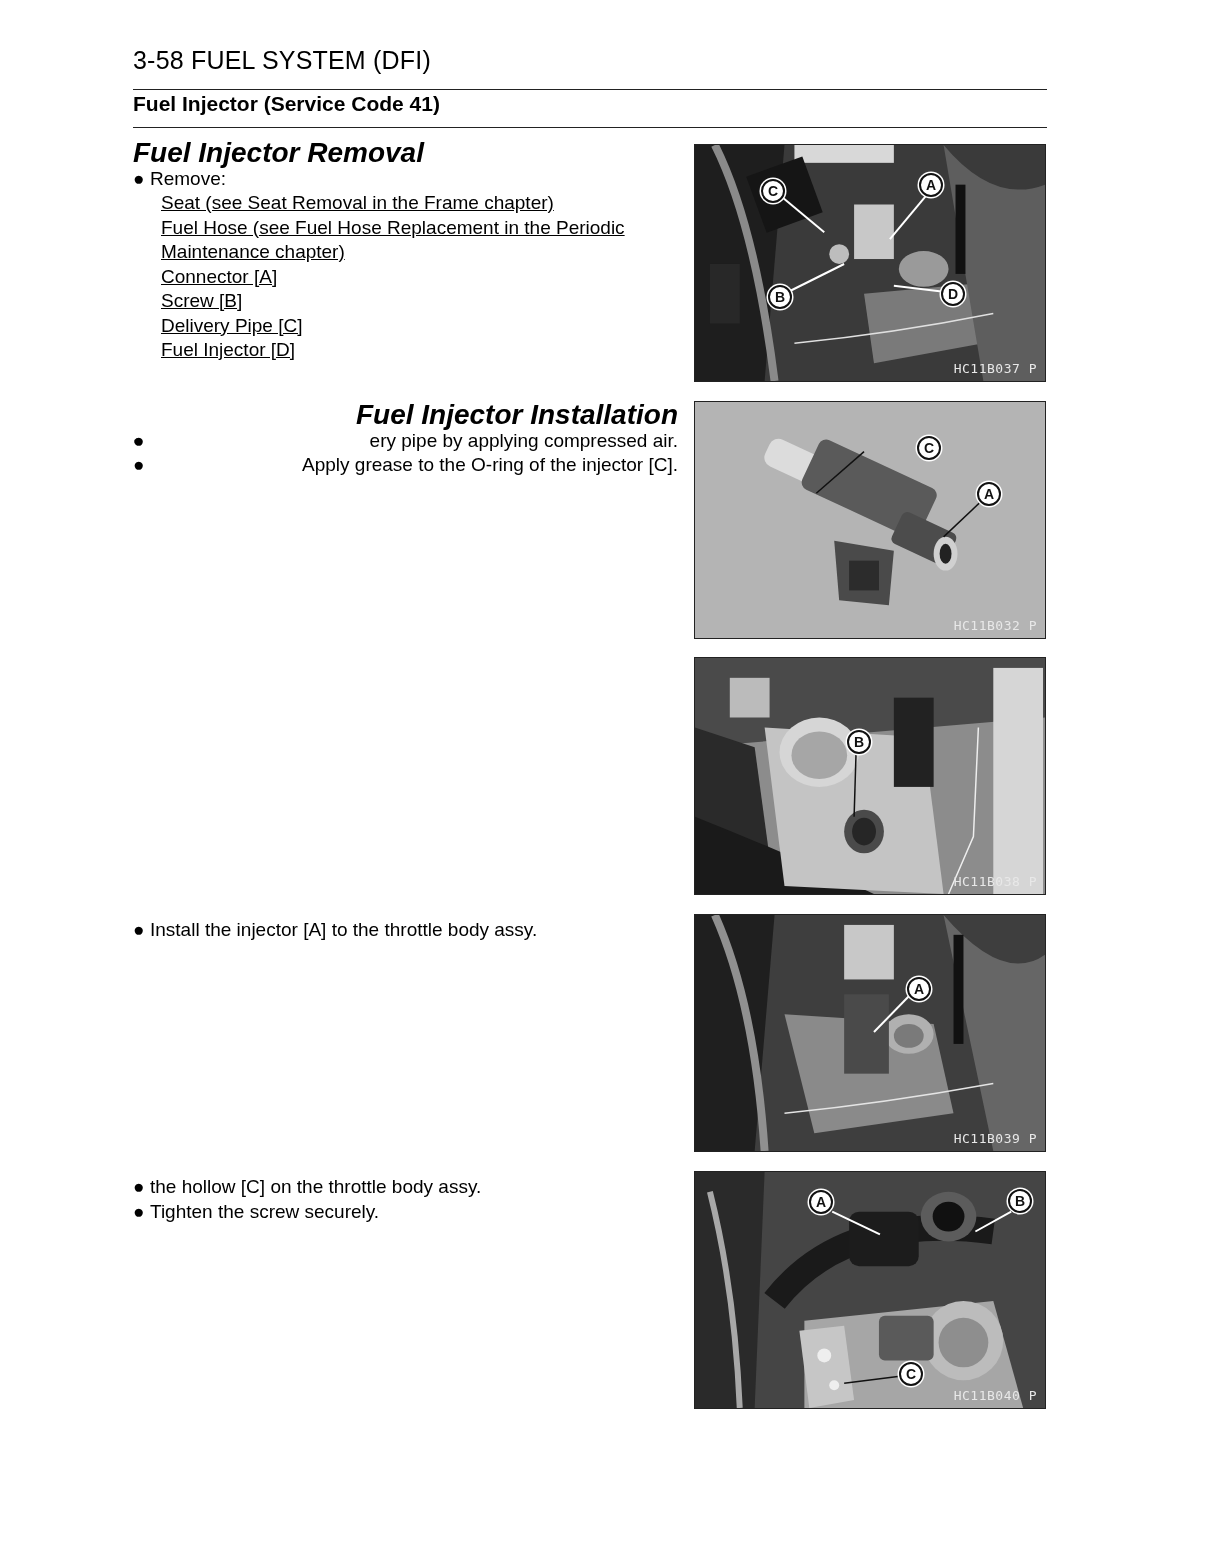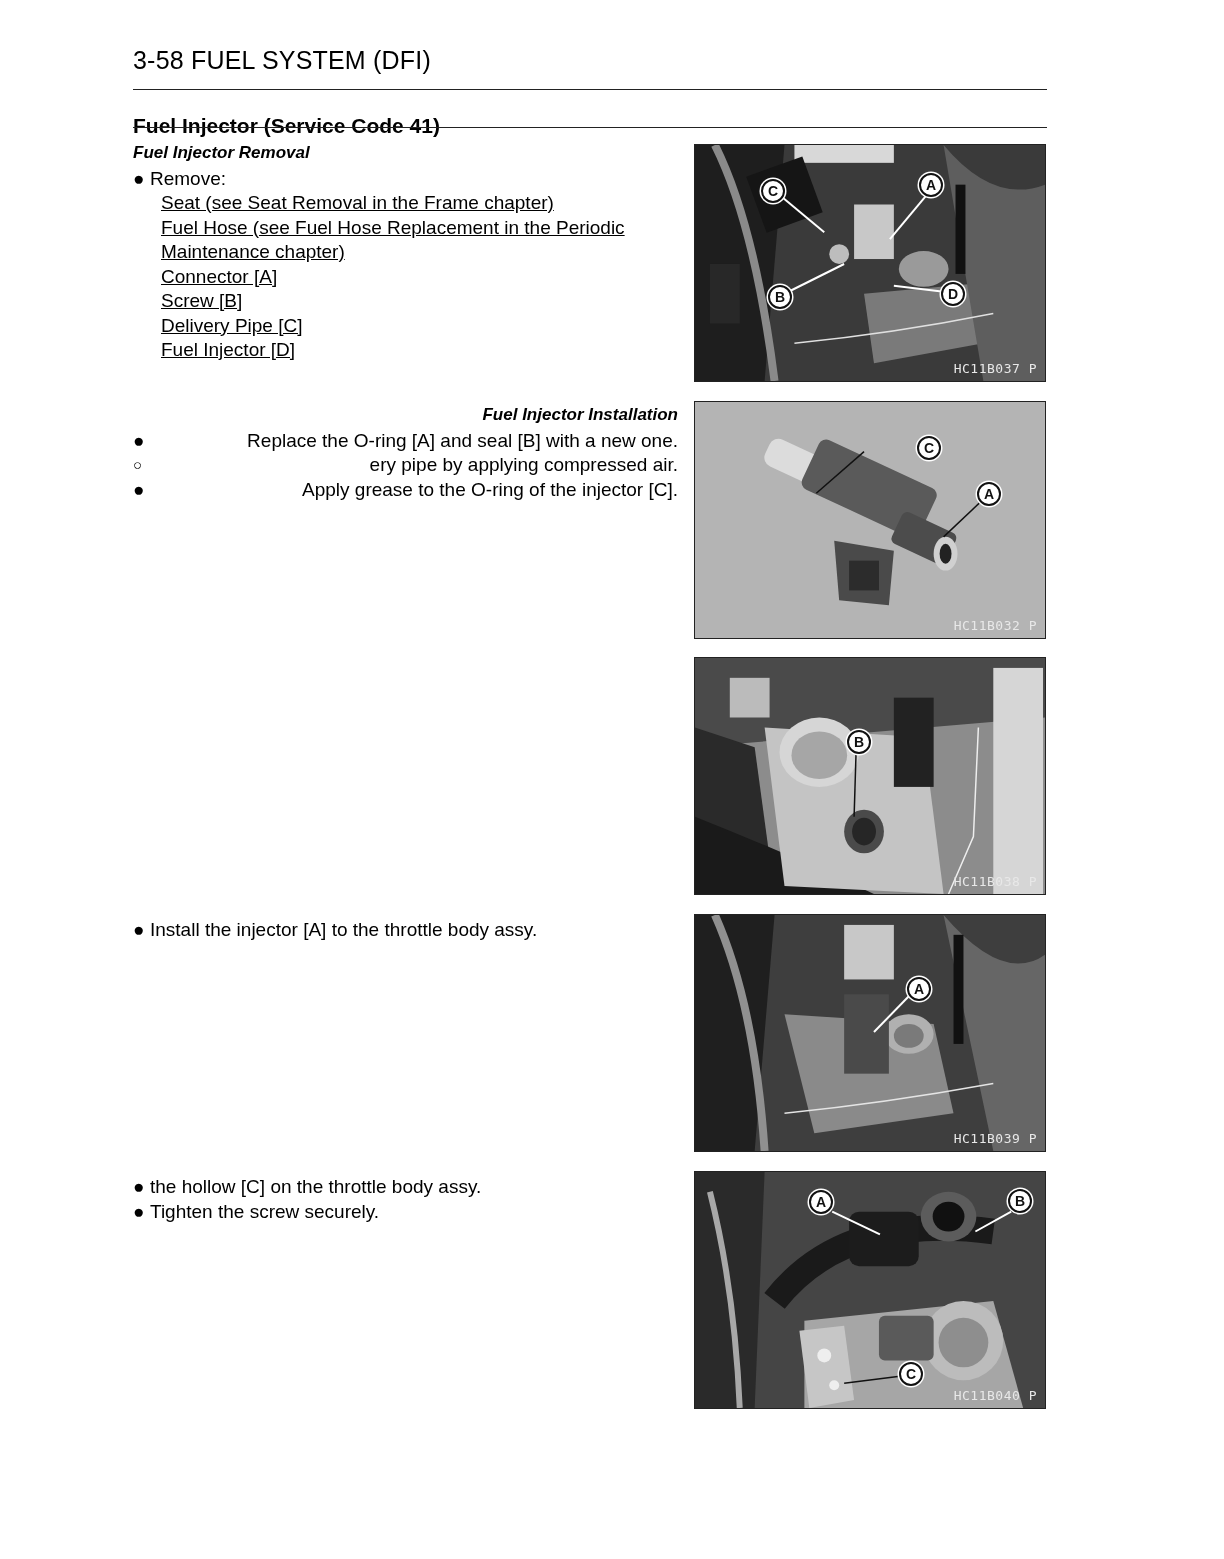--- a/index.html
+++ b/index.html
@@ -2,23 +2,23 @@
 <html><head>
 <meta charset="utf-8">
 <style>
   html, body { margin: 0; padding: 0; background: #ffffff; }
   body { width: 1224px; height: 1559px; position: relative; overflow: hidden;
          font-family: "Liberation Sans", sans-serif; color: #000; }
   .page-header { position: absolute; left: 133px; top: 46px; font-size: 25px; font-weight: normal; letter-spacing: 0.2px; }
   .rule { position: absolute; left: 133px; width: 914px; height: 0; border-top: 1.5px solid #222; }
   .rule1 { top: 89px; }
   .rule2 { top: 127px; }
-  .section-title { position: absolute; left: 133px; top: 92px; font-size: 21px; font-weight: bold; margin-top: 22px; }
+  .section-title { position: absolute; left: 133px; top: 92px; font-size: 21px; font-weight: bold; }
   .col { position: absolute; left: 133px; width: 545px; font-size: 19px; line-height: 24.5px; }
-  .sub-title { font-size: 17px; font-weight: bold; font-style: italic; margin-bottom: 1px; }
+  .sub-title { font-size: 28px; font-weight: bold; font-style: italic; margin-bottom: 1px; }
   .bullet { position: relative; padding-left: 17px; }
   .bullet .mark { position: absolute; left: 0; top: 0; }
   .indent { padding-left: 28px; text-decoration: underline; }
   .photo { position: absolute; left: 694px; width: 352px; height: 238px; border: 1.5px solid #222; box-sizing: border-box; overflow: hidden; }
   .photo svg { display: block; width: 100%; height: 100%; }
   .fig-code { position: absolute; right: 8px; bottom: 5px; font-size: 13px; color: #e8e8e8; font-family: "DejaVu Sans Mono", monospace; letter-spacing: 0.5px; }
   .callout { position: absolute; width: 20px; height: 20px; border-radius: 50%; background: #fff; border: 2px solid #111;
              box-shadow: 0 0 0 1.5px #fff; font-size: 14px; font-weight: bold; text-align: center; line-height: 20px; color: #111; }
 </style>
 </head>
@@ -41,21 +41,20 @@
   <div class="indent">Connector [A]</div>
   <div class="indent">Screw [B]</div>
   <div class="indent">Delivery Pipe [C]</div>
   <div class="indent">Fuel Injector [D]</div>
 </div>
 
 <div class="col" style="top:403px;text-align:right;">
   <div class="sub-title">Fuel Injector Installation</div>
   <div class="bullet">
     <span class="mark">●</span>
-    <span>Replace the O-ring [A] and seal [B] with a new one.</span>
   </div>
   <div class="bullet">
     <span class="mark" style="font-size:15px;">○</span>
     <div>ery pipe by applying compressed air.</div>
   </div>
   <div class="bullet">
     <span class="mark">●</span>
     <span>Apply grease to the O-ring of the injector [C].</span>
   </div>
 </div>

